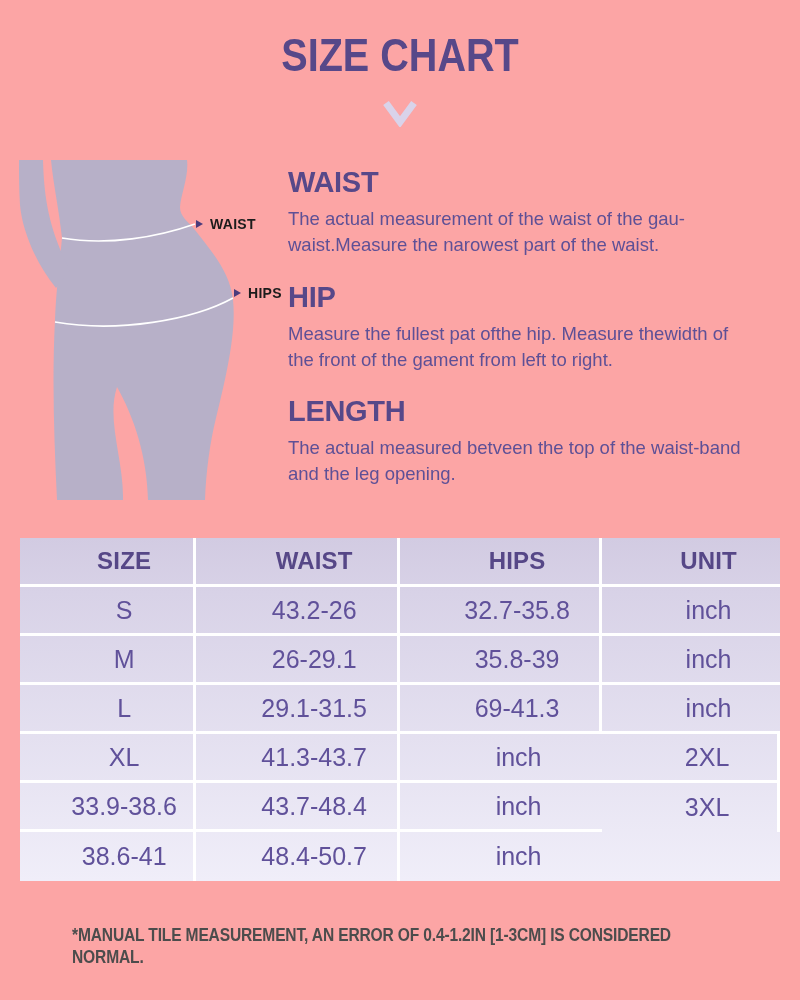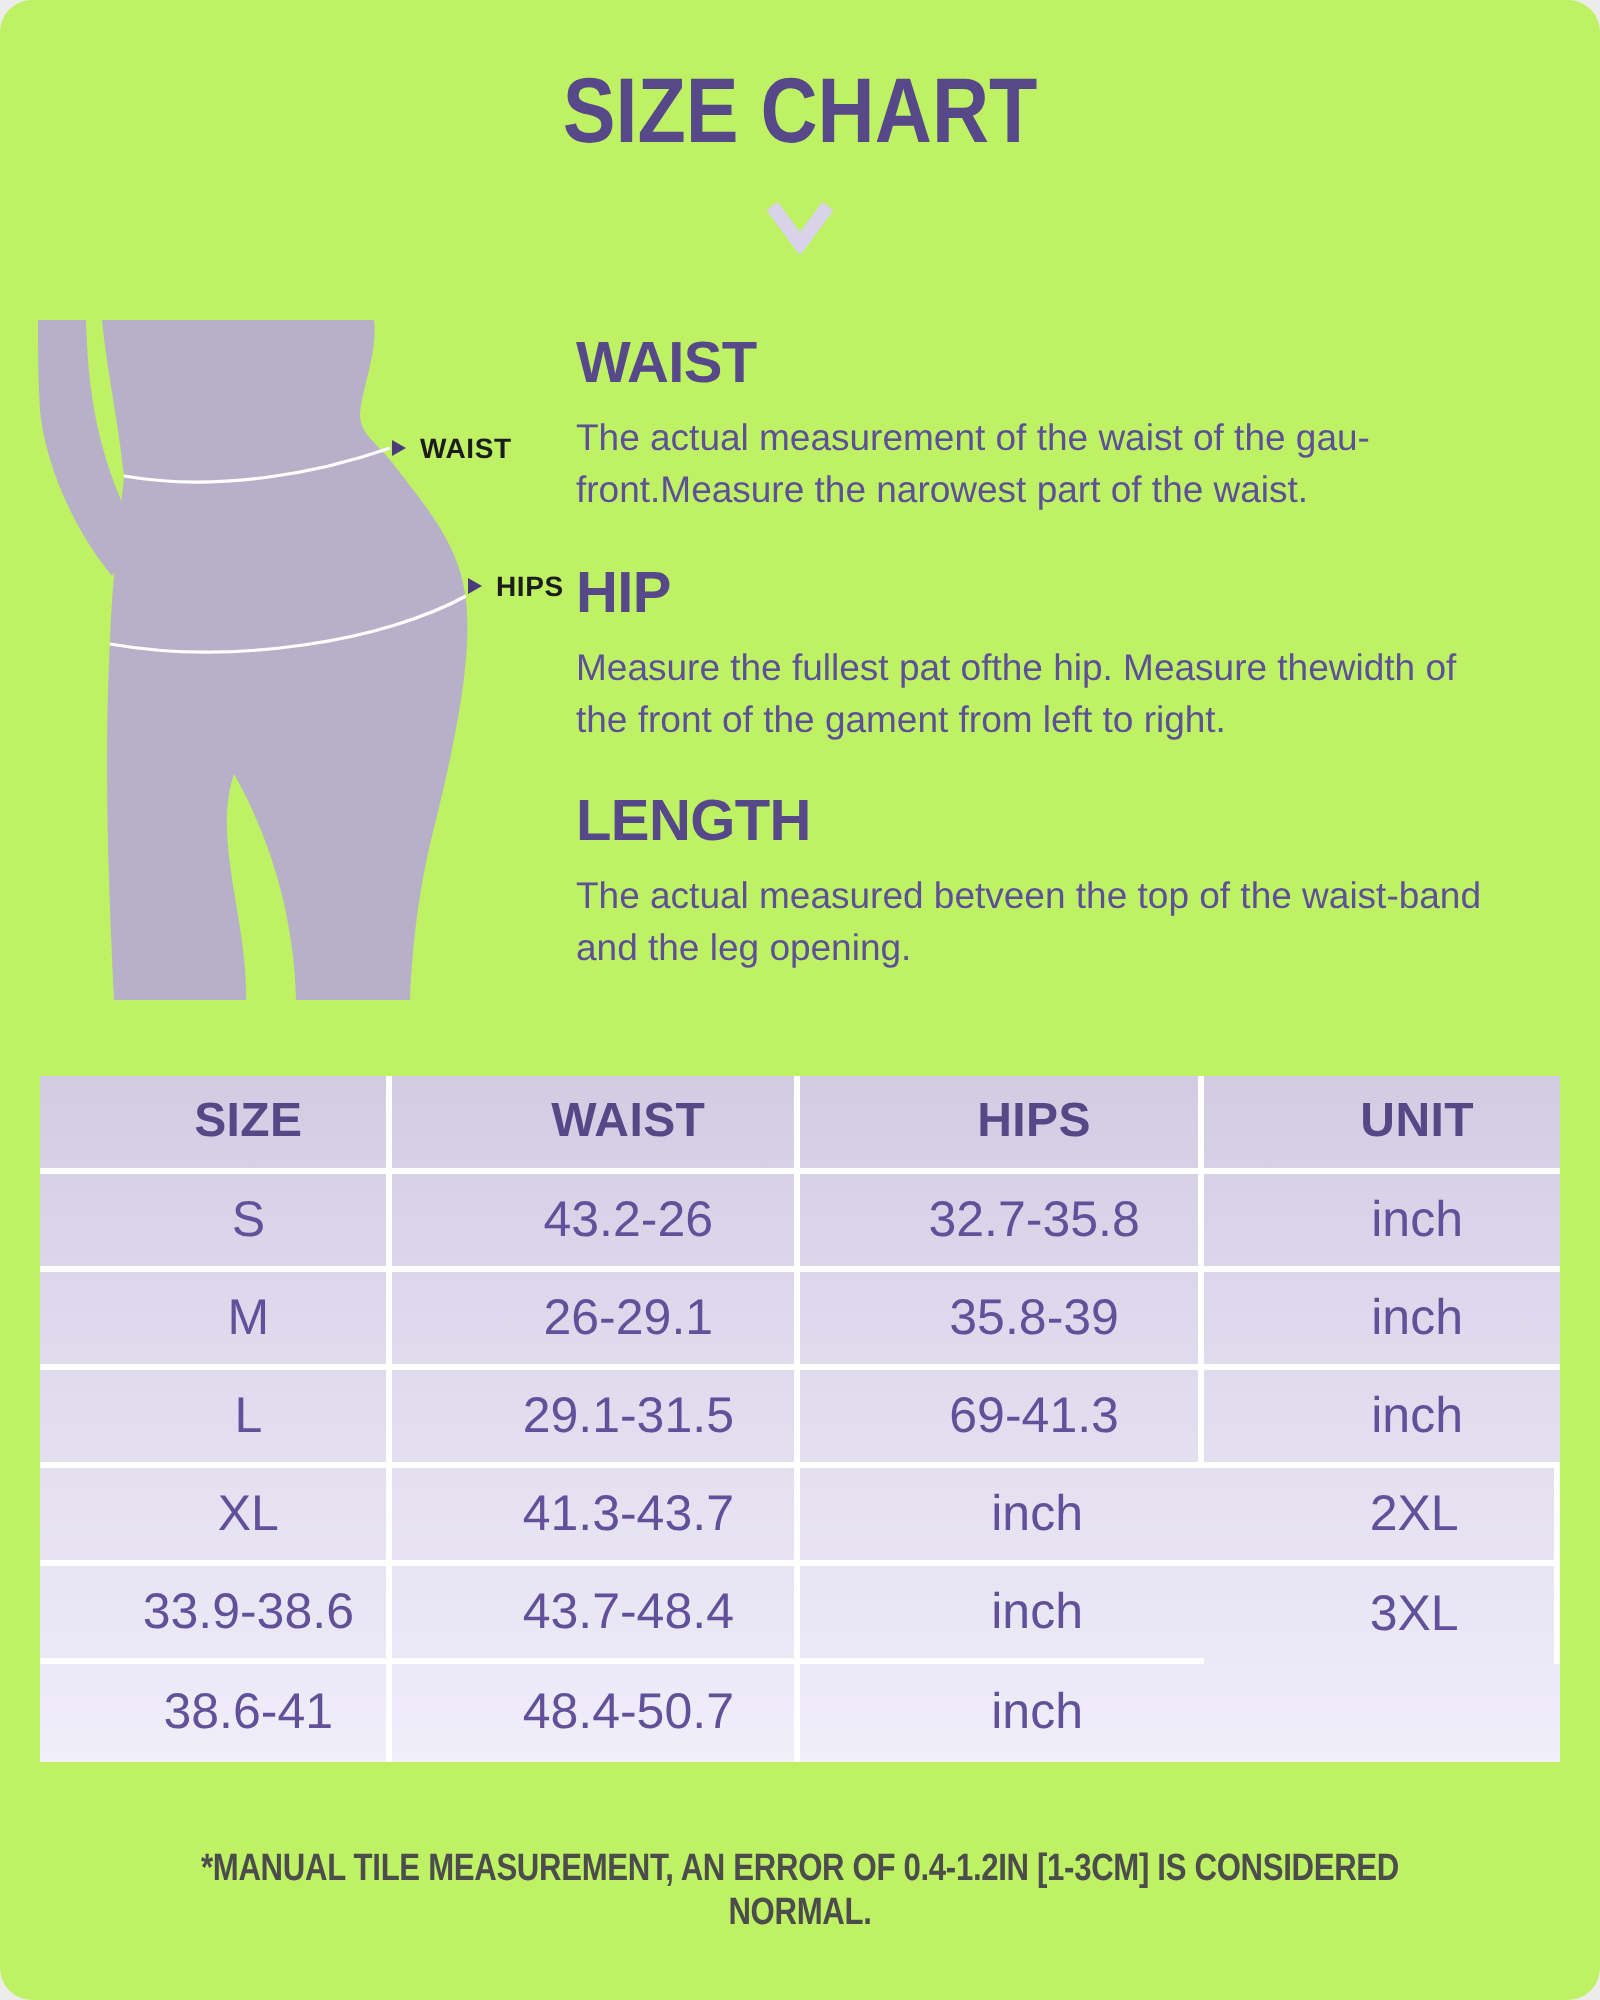--- a/index.html
+++ b/index.html
@@ -1,24 +1,23 @@
 <!DOCTYPE html>
 <html><head>
 <meta charset="utf-8">
 <style>
   * { margin: 0; padding: 0; box-sizing: border-box; }
   html, body { background: #ececec; }
   .page {
     position: relative;
     width: 800px;
     height: 1000px;
-    background: #bef264;
+    background: #fca5a5;
     overflow: hidden;
     font-family: "Liberation Sans", sans-serif;
-    border-radius: 16px;
   }
   .cond { font-stretch: semi-condensed; }
 
   
   .title {
     position: absolute;
     top: 28px;
     left: 0;
     width: 100%;
     text-align: center;
@@ -114,21 +113,20 @@
     color: #564787;
     letter-spacing: 0.2px;
   }
 
   
   .footnote {
     position: absolute;
     top: 924px;
     left: 0;
     width: 100%;
-    text-align: center;
     color: #4c4c4c;
     font-size: 19px;
     font-weight: bold;
   }
   .footnote > span { display: inline-block; transform: scaleX(0.82); transform-origin: center; letter-spacing: -0.2px; }
 </style>
 </head>
 <body>
 
 <div class="page">
@@ -175,21 +173,21 @@
     </div>
     <div class="fig-label hips">
       <span class="arrow"></span>
       <span class="lbl">HIPS</span>
     </div>
   </div>
 
   <div class="info-section s0">
     <h2 class="cond">WAIST</h2>
     <p>The actual measurement of the waist of the gau-
-front.Measure the narowest part of the waist.</p>
+waist.Measure the narowest part of the waist.</p>
   </div>
   <div class="info-section s1">
     <h2 class="cond">HIP</h2>
     <p>Measure the fullest pat ofthe hip. Measure thewidth of
 the front of the gament from left to right.</p>
   </div>
   <div class="info-section s2">
     <h2 class="cond">LENGTH</h2>
     <p>The actual measured betveen the top of the waist-band
 and the leg opening.</p>

